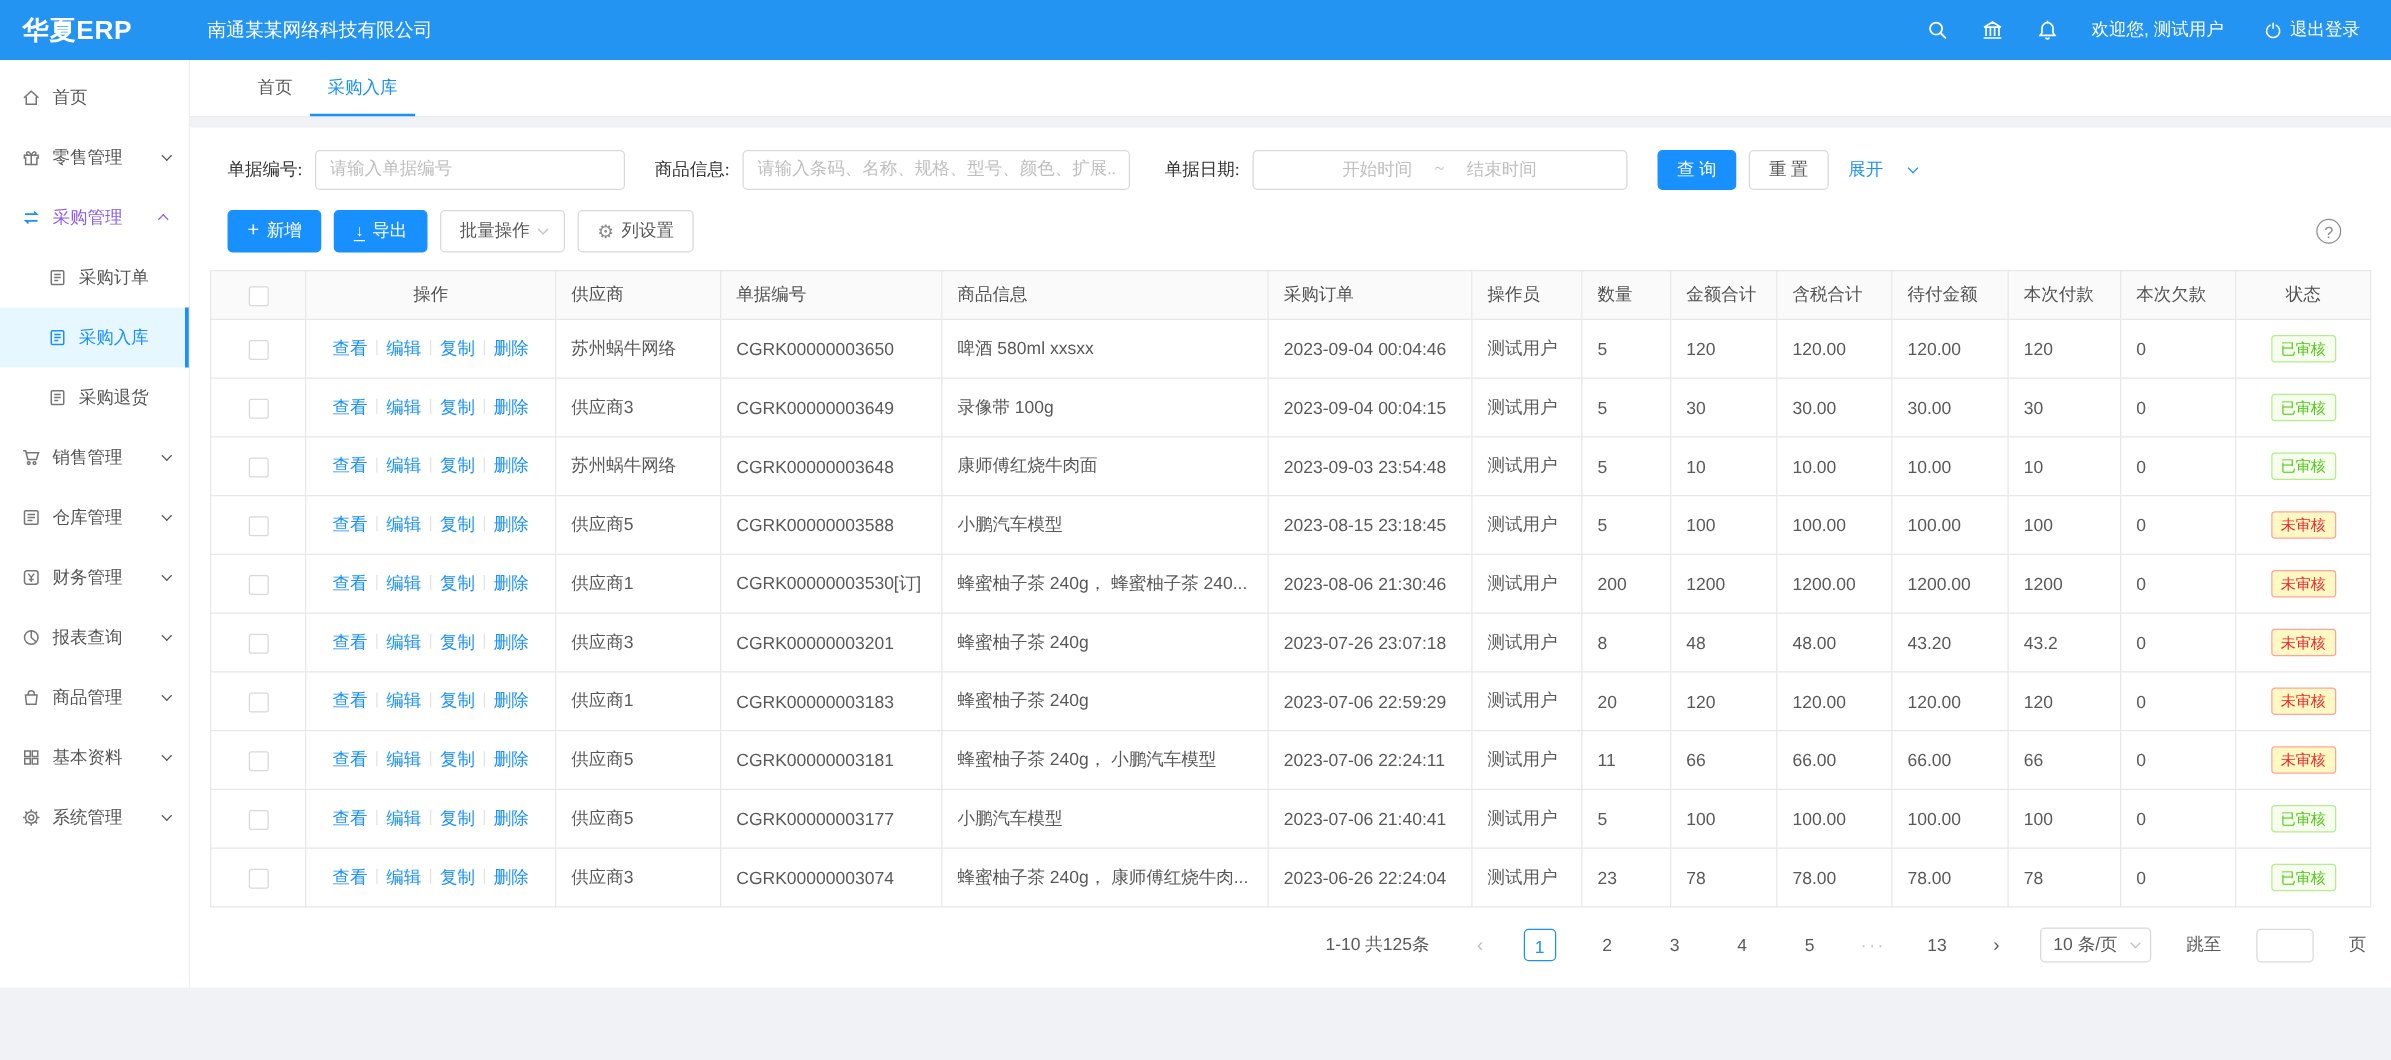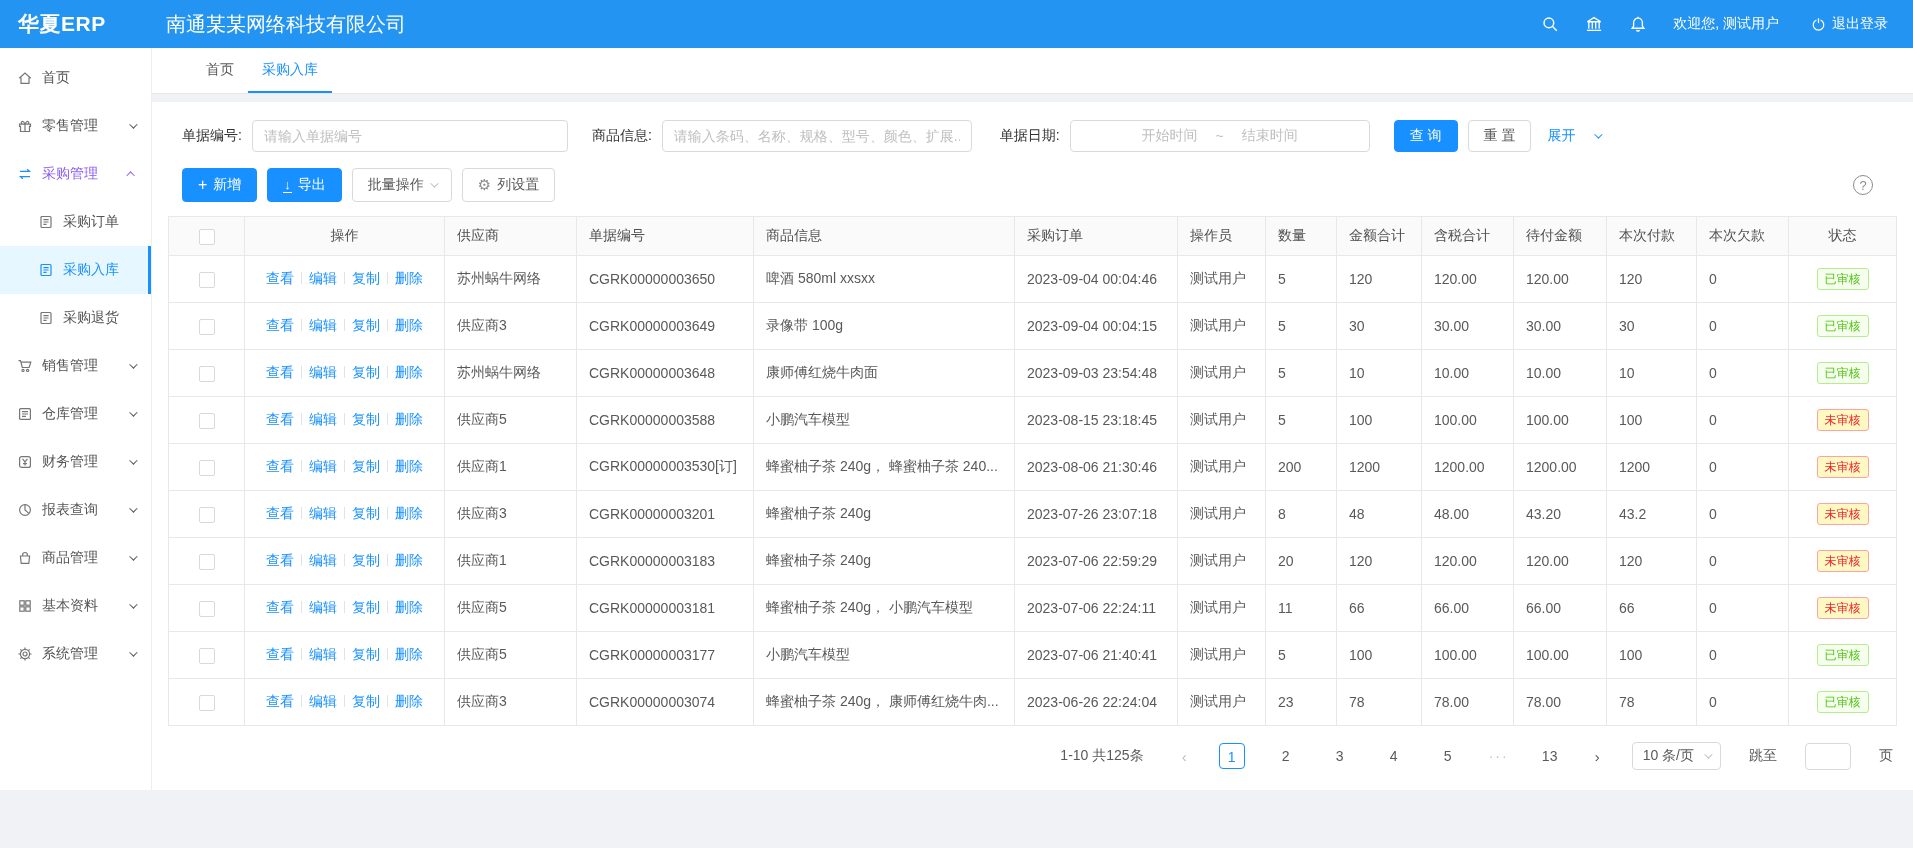--- a/index.html
+++ b/index.html
@@ -4,21 +4,21 @@
 <style>
   * { box-sizing: border-box; margin: 0; padding: 0; }
   html,body { width:1913px; height:848px; overflow:hidden; }
   body {
     font-family: "Liberation Sans", "DejaVu Sans", sans-serif;
     background:#f0f2f5; color:#595959; font-size:14px;
   }
   
   .topbar { height:48px; background:#2494f2; display:flex; align-items:center; color:#fff; }
   .logo { width:152px; padding-left:18px; font-size:21px; font-weight:bold; letter-spacing:.5px; }
-  .company { font-size:20px; margin-left:14px;font-family:Liberation Mono, monospace; }
+  .company { font-size:15px; margin-left:14px;font-family:Liberation Mono, monospace; }
   .topbar-right { margin-left:auto; display:flex; align-items:center; gap:26px; padding-right:25px; }
   .tb-icon { width:18px; height:18px; display:inline-flex; cursor:pointer; }
   .tb-icon svg { width:18px; height:18px; }
   .welcome { font-size:14px; }
   .logout { display:inline-flex; align-items:center; gap:6px; cursor:pointer; margin-left:6px; }
   .logout svg { width:15px; height:15px; }
   
   .app-row { display:flex; align-items:stretch; height:742px; }
   .sidebar { width:152px; background:#fff; border-right:1px solid #eee; padding-top:6px; }
   .main { flex:1; display:flex; flex-direction:column; }
@@ -38,26 +38,26 @@
   .chev.up { transform:rotate(-135deg) translateY(-2px); }
   .chev.small { width:6px; height:6px; }
   
   .tabbar { height:48px; background:#fff; border-bottom:1px solid #e8e8e8; display:flex; align-items:stretch; padding-left:40px; }
   .tab { padding:0 14px; display:flex; align-items:center; color:#595959; cursor:pointer; border-bottom:2px solid transparent; }
   .tab.active { color:#1890ff; border-bottom-color:#1890ff; }
   .gap { height:8px; }
   
   .card { background:#fff; padding:14px 16px 20px; flex:1; }
   
-  .filters { display:flex; align-items:center; margin:4px 0 16px 14px; }
+  .filters { display:flex; align-items:center; margin:4px 0 16px 14px;font-family:Liberation Serif, serif; }
   .f-label { color:#333; margin-right:10px; white-space:nowrap; }
   .f-input { height:32px; border:1px solid #d9d9d9; border-radius:4px; padding:0 11px; font-size:14px;
              color:#595959; font-family:inherit; outline:none; }
   .f-input::placeholder { color:#bfbfbf; }
-  .inp-bill { width:316px; margin-right:24px; }
+  .inp-bill { width:248px; margin-right:24px; }
   .inp-prod { width:310px; margin-right:28px; }
   .daterange { width:300px; height:32px; border:1px solid #d9d9d9; border-radius:4px; display:flex;
                align-items:center; justify-content:center; gap:18px; color:#bfbfbf; cursor:text; }
   .btn { height:32px; border-radius:4px; border:1px solid #d9d9d9; background:#fff; color:#595959;
          font-size:14px; padding:15px 15px; cursor:pointer; font-family:inherit; display:inline-flex; align-items:center; gap:6px; }
   .btn.primary { background:#1890ff; border-color:#1890ff; color:#fff; }
   .btn-search { margin-left:24px; }
   .btn-reset { margin-left:10px; }
   .expand { color:#1890ff; margin-left:16px; cursor:pointer; display:inline-flex; align-items:center; gap:19px; }
   .expand .chev { border-width:1.4px; }

